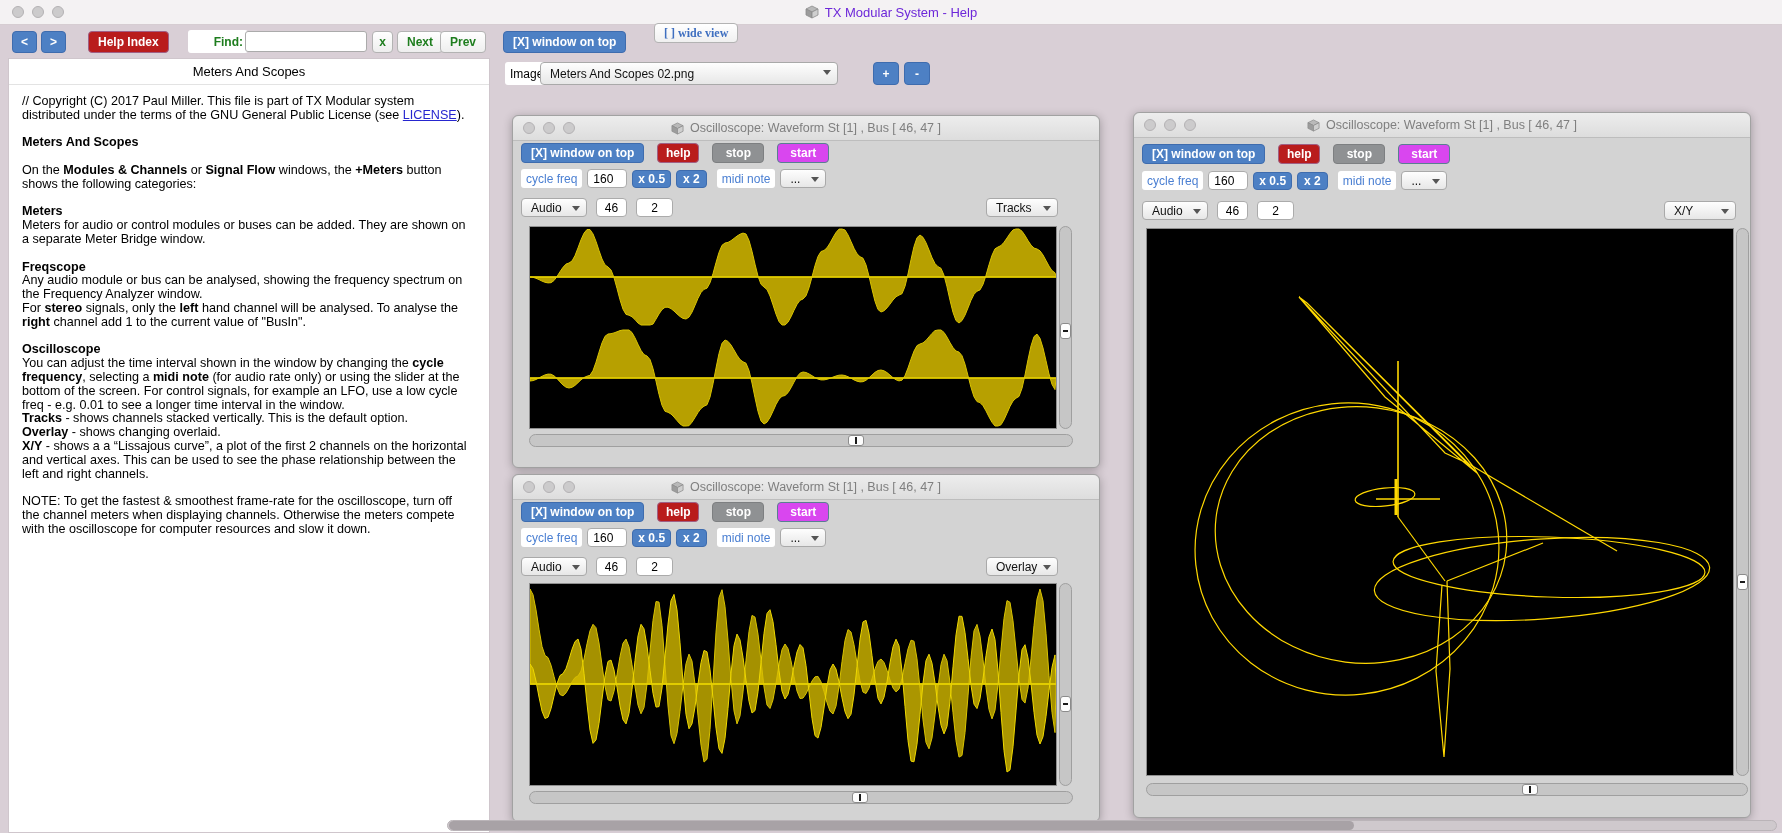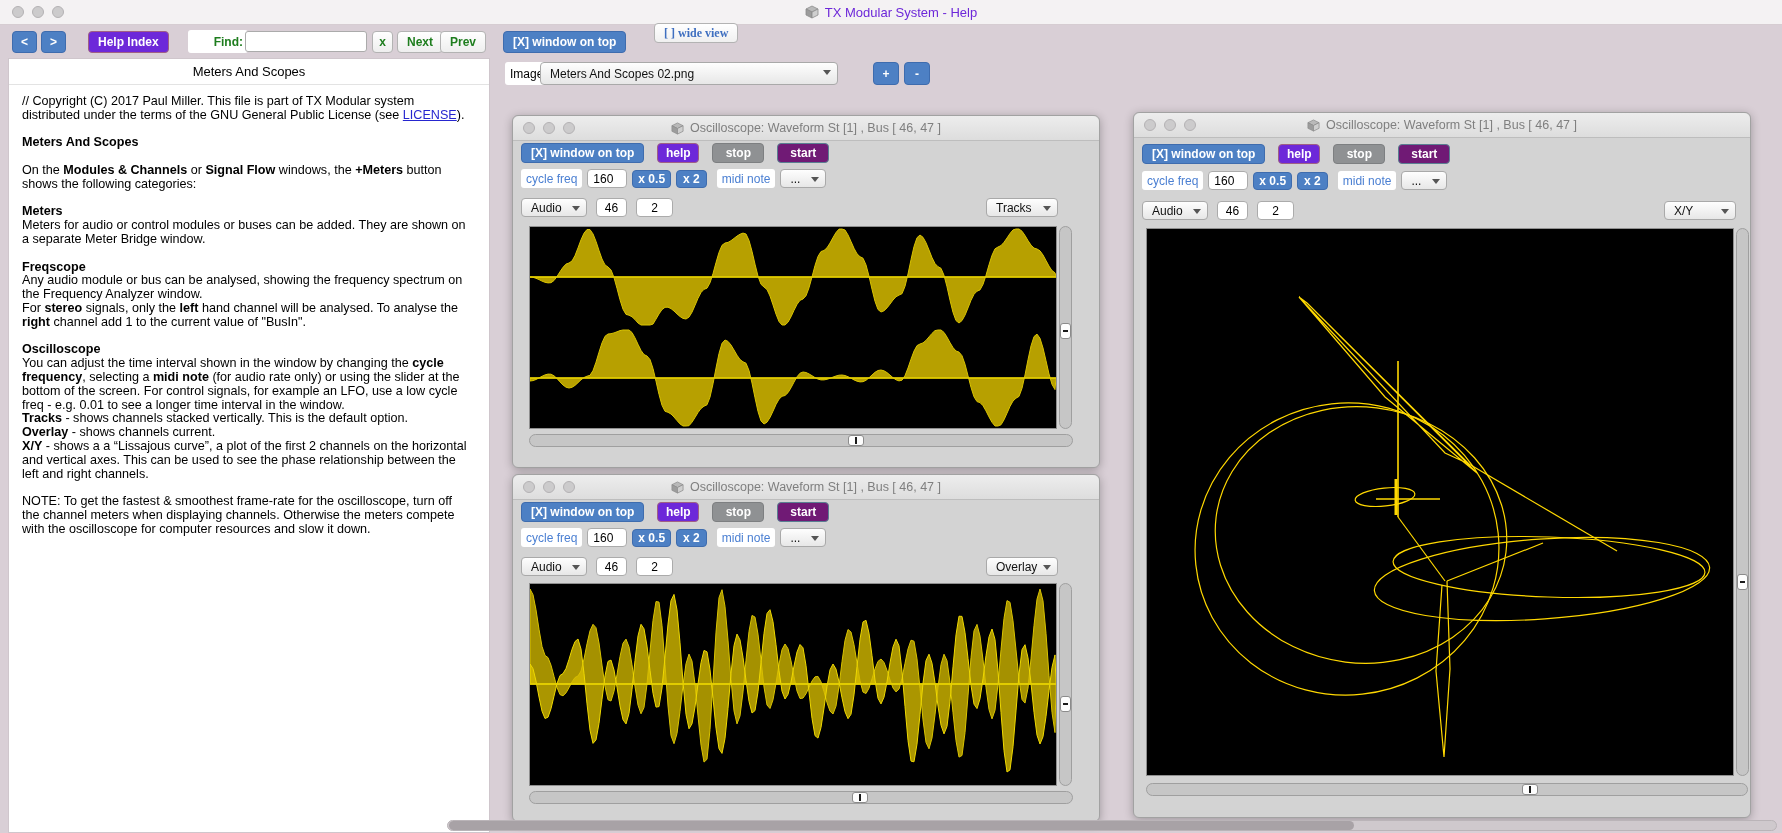--- a/index.html
+++ b/index.html
@@ -9,23 +9,23 @@
   .titlebar{position:absolute;left:0;top:0;right:0;height:24px;background:#f4f2f3;
             border-bottom:1px solid #d6cdd2;display:flex;align-items:center;justify-content:center;}
   .titlebar .title{color:#6d28d9;font-size:13px;margin-left:6px;}
   .lights{display:flex;gap:8px;}
   .main-lights{position:absolute;left:12px;top:6px;}
   .light{width:12px;height:12px;border-radius:50%;background:#cccbcc;border:1px solid #b4b2b4;box-sizing:border-box;}
   
   .btn{display:inline-flex;align-items:center;justify-content:center;border-radius:4px;
        color:#fff;font-weight:bold;font-size:12px;padding:0 9px;height:20px;box-sizing:border-box;white-space:nowrap;}
   .btn-blue{background:#4d80c4;border:1px solid #3e6cae;}
-  .btn-mauve{background:#6d28d9;border:1px solid #a05f84;}
+  .btn-mauve{background:#b91c1c;border:1px solid #a05f84;}
   .btn-gray{background:#8f9193;border:1px solid #7d7f81;}
-  .btn-teal{background:#701a75;border:1px solid #597f91;}
+  .btn-teal{background:#d946ef;border:1px solid #597f91;}
   .btn-light{background:linear-gradient(#ffffff,#eeeeee);border:1px solid #b3b3b3;color:#1e7d1e;font-weight:bold;}
   .btn-wide{background:linear-gradient(#ffffff,#f0f0f0);border:1px solid #b3b3b3;color:#3f6fc0;font-weight:bold;}
   .chip{display:inline-flex;align-items:center;background:#ffffff;border-radius:3px;padding:0 5px;height:20px;font-size:12px;}
   .chip-blue{color:#4a7fd2;}
   .chip-green{color:#1e7d1e;}
   .num-input{display:inline-flex;align-items:center;justify-content:center;background:#fff;
              border:1px solid #ababab;border-radius:4px;font-size:12px;height:19px;box-sizing:border-box;}
   .text-input{background:#fff;border:1px solid #ababab;border-radius:3px;height:21px;box-sizing:border-box;font-size:12px;padding:0 4px;}
   .select{display:inline-flex;align-items:center;background:linear-gradient(#fefefe,#e7e7e7);
           border:1px solid #a9a9a9;border-radius:4px;font-size:12px;height:19px;box-sizing:border-box;
@@ -118,21 +118,21 @@
         </div>
         <div class="help-block">
           <div class="help-line"><span style="font-weight: bold;">Freqscope</span></div>
           <div class="help-line"><span>Any audio module or bus can be analysed, showing the frequency spectrum on the Frequency Analyzer window.</span></div>
           <div class="help-line"><span>For </span><span style="font-weight: bold;">stereo</span><span> signals, only the </span><span style="font-weight: bold;">left</span><span> hand channel will be analysed. To analyse the </span><span style="font-weight: bold;">right</span><span> channel add 1 to the current value of "BusIn".</span></div>
         </div>
         <div class="help-block">
           <div class="help-line"><span style="font-weight: bold;">Oscilloscope</span></div>
           <div class="help-line"><span>You can adjust the time interval shown in the window by changing the </span><span style="font-weight: bold;">cycle frequency</span><span>, selecting a </span><span style="font-weight: bold;">midi note</span><span> (for audio rate only) or using the slider at the bottom of the screen. For control signals, for example an LFO, use a low cycle freq - e.g. 0.01 to see a longer time interval in the window.</span></div>
           <div class="help-line"><span style="font-weight: bold;">Tracks</span><span> - shows channels stacked vertically. This is the default option.</span></div>
-          <div class="help-line"><span style="font-weight: bold;">Overlay</span><span> - shows channels current.</span></div>
+          <div class="help-line"><span style="font-weight: bold;">Overlay</span><span> - shows changing overlaid.</span></div>
           <div class="help-line"><span style="font-weight: bold;">X/Y</span><span> - shows a a “Lissajous curve”, a plot of the first 2 channels on the horizontal and vertical axes. This can be used to see the phase relationship between the left and right channels.</span></div>
         </div>
         <div class="help-block">
           <div class="help-line"><span>NOTE: To get the fastest &amp; smoothest frame-rate for the oscilloscope, turn off the channel meters when displaying channels. Otherwise the meters compete with the oscilloscope for computer resources and slow it down.</span></div>
         </div>
       </div>
   </div>
 
   <div class="scope-window" style="left:512px;top:115px;width:588px;height:353px;">
     <div class="sw-titlebar">

